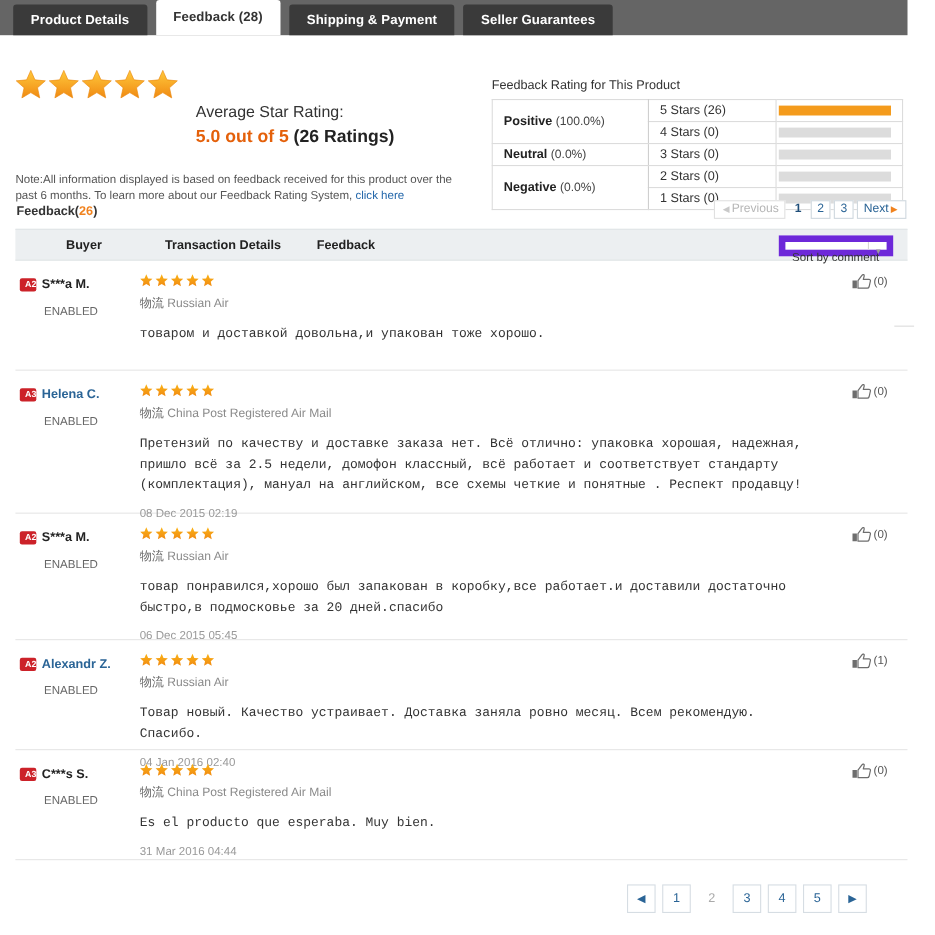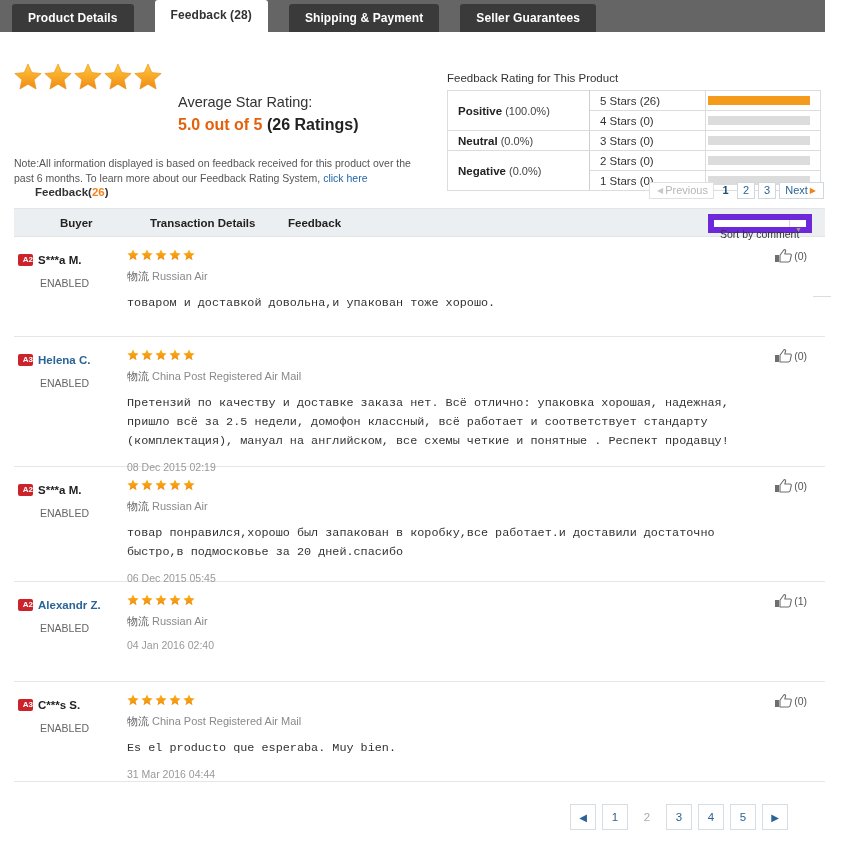--- a/index.html
+++ b/index.html
@@ -16,21 +16,21 @@
   .tabbar {
     position: absolute; left: 0; top: 0; width: 825px; height: 32px;
     background: #656565;
     display: flex; align-items: flex-end;
     padding-left: 12px;
   }
   .tab {
     height: 28px; line-height: 28px;
     background: #3a3a3a; color: #ffffff;
     font-size: 12px; font-weight: 600;
-    padding: 0 16px; margin-right: 21px;
+    padding: 0 16px; margin-right: 8px;
     border-radius: 3px 3px 0 0;
     white-space: nowrap; cursor: pointer;
     letter-spacing: .1px;
   }
   .tab.active {
     background: #ffffff; color: #333333; font-weight: 600;
     height: 32px; line-height: 31px;
   }
 
   
@@ -73,21 +73,21 @@
   }
   .fr-cat b { color:#222; font-size:11.5px;text-align:center; }
   .fr-star { width: 116px; padding-left: 10px !important; font-size: 11.5px; color: #333; }
   .fr-bar { padding: 0 10px 0 2px !important; }
   .bar-track { height: 9px; background: #dcdcdc; width: 100%; }
   .bar-fill { height: 9px; background: #f49b1c; }
 
   
   .fb-count {
     position: absolute; left: 15px; top: 186px;
-    font-size: 11.5px; color: #333; font-weight: 600; margin-left: 20px;
+    font-size: 11.5px; color: #333; font-weight: 600;
   }
   .fb-count .n { color: #f0821e; }
 
   .pager-top {
     position: absolute; right: 26px; top: 182px;
     display: flex; align-items: center; gap: 0;
     font-size: 11px;
   }
   .pg {
     border: 1px solid #cfd8de; background: #fff; color: #2a6496;
@@ -423,20 +423,21 @@
               <use href="#ss" x="14"></use>
               <use href="#ss" x="28"></use>
               <use href="#ss" x="42"></use>
               <use href="#ss" x="56"></use>
             </svg>
         </div>
         <div class="ship">
           <span class="cjk">物流</span>
           <span>Russian Air</span>
         </div>
+        <div class="cmt">Товар новый. Качество устраивает. Доставка заняла ровно месяц. Всем рекомендую. Спасибо.</div>
         <div class="date">04 Jan 2016 02:40</div>
       </div>
       <div class="helpful">
         <svg width="19" height="17" viewBox="0 0 19 17">
             <path d="M1 8h4v7H1z" fill="#6e6e6e"></path>
             <path d="M6 15V8.2l3.4-4.7c.5-.7 1.1-1 1.7-.8.5.2.7.7.5 1.4L10.8 7H16c.9 0 1.5.6 1.3 1.4l-1.2 5.3c-.2.8-.9 1.3-1.8 1.3H6z" fill="#fff" stroke="#6e6e6e" stroke-width="1.1" stroke-linejoin="round"></path>
           </svg>
         <span>(1)</span>
       </div>
     </div>

